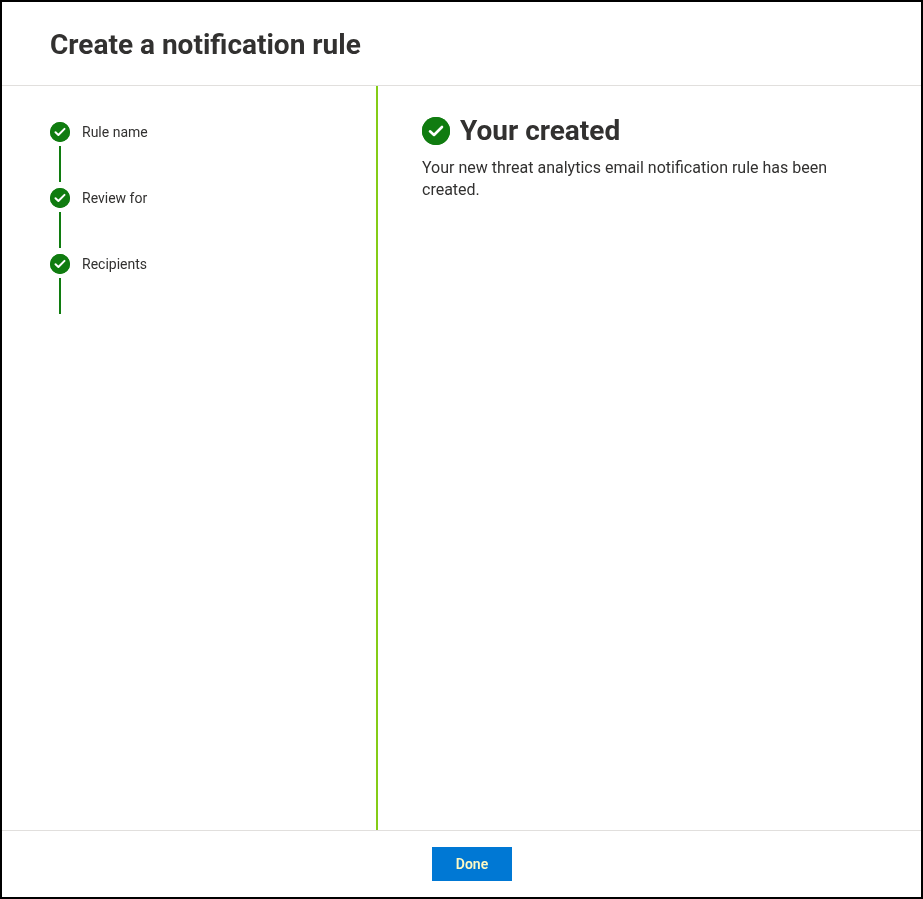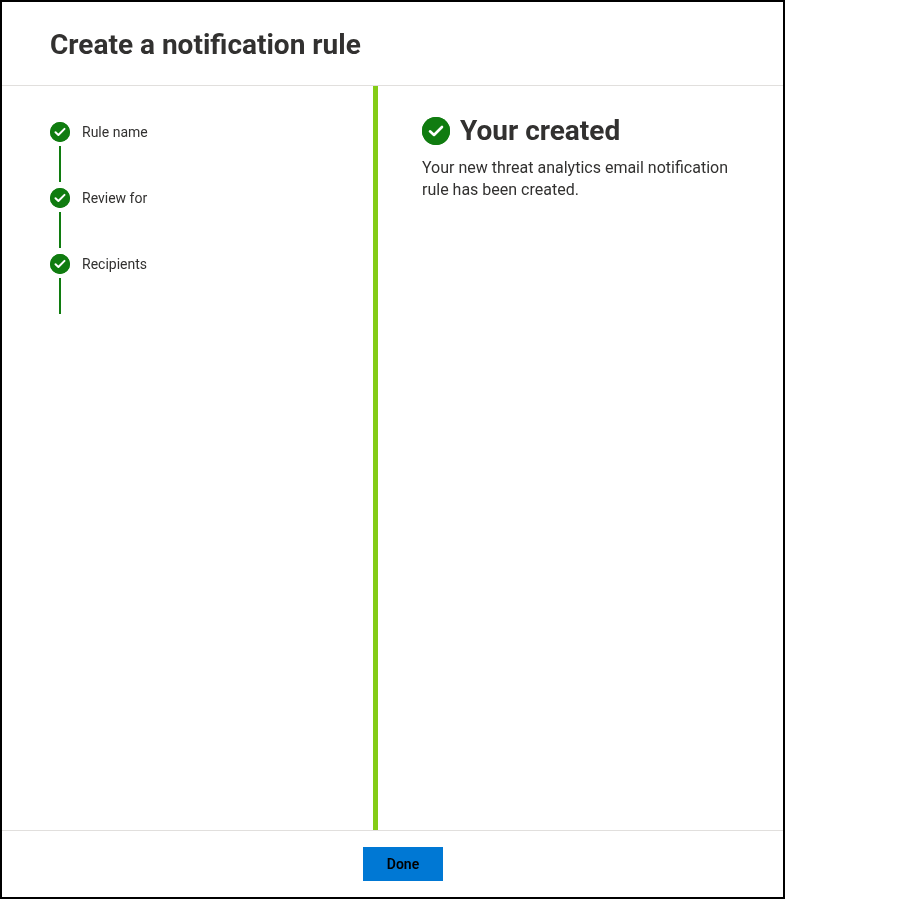--- a/index.html
+++ b/index.html
@@ -8,21 +8,21 @@
       padding: 0;
     }
     body {
       font-family: "Segoe UI", -apple-system, BlinkMacSystemFont, Roboto, Helvetica, Arial, sans-serif;
       background: #ffffff;
       color: #323130;
       width: 923px;
       height: 899px;
     }
     .outer-frame {
-      width: 785px;
+      width: 923px;
       height: 899px;
       border: 2px solid #000000;
       display: flex;
       flex-direction: column;
       background: #ffffff;
     }
     .header-section {
       padding: 26px 48px 24px 48px;
       border-bottom: 1px solid #e1dfdd;
     }
@@ -32,21 +32,21 @@
       color: #323130;
       letter-spacing: 0;
     }
     .body-section {
       flex: 1;
       display: flex;
       min-height: 0;
     }
     .sidebar {
       width: 376px;
-      border-right: 5px solid #84cc16;
+      border-right: 2px solid #84cc16;
       padding: 36px 48px 36px 48px;
     }
     .step-list {
       list-style: none;
       position: relative;
     }
     .step-item {
       display: flex;
       align-items: flex-start;
       position: relative;
@@ -128,21 +128,21 @@
     }
     .footer-section {
       border-top: 1px solid #e1dfdd;
       padding: 16px 0;
       display: flex;
       justify-content: center;
       align-items: center;
     }
     .done-button {
       background: #0078d4;
-      color: #000000;
+      color: #fef9c3;
       border: none;
       font-size: 14px;
       font-weight: 600;
       padding: 8px 20px;
       cursor: pointer;
       font-family: inherit;
       min-width: 80px;
       height: 34px;
       margin-left: 21px;
     }

